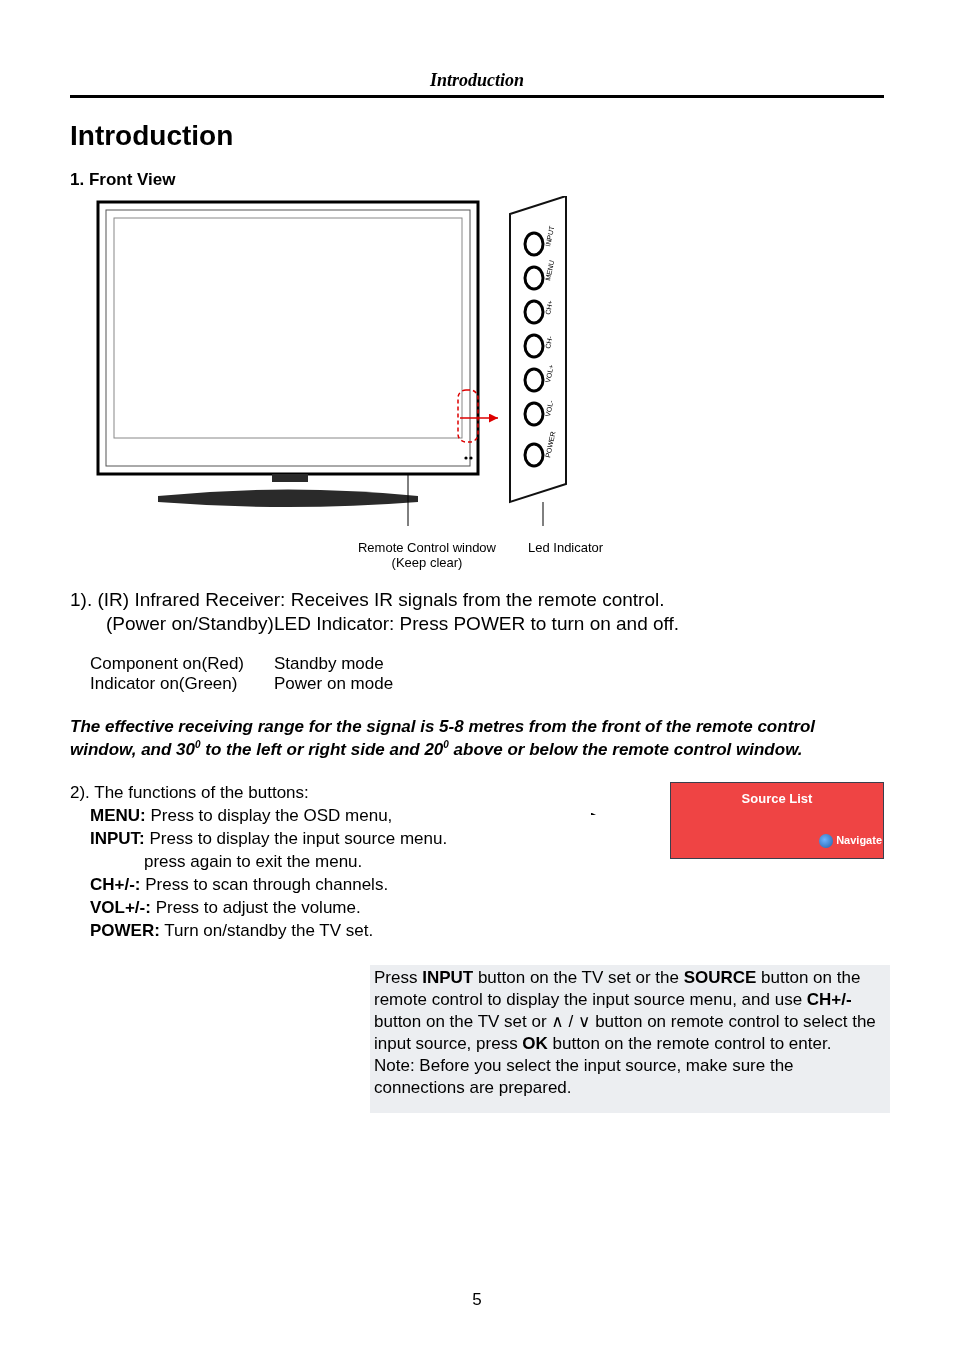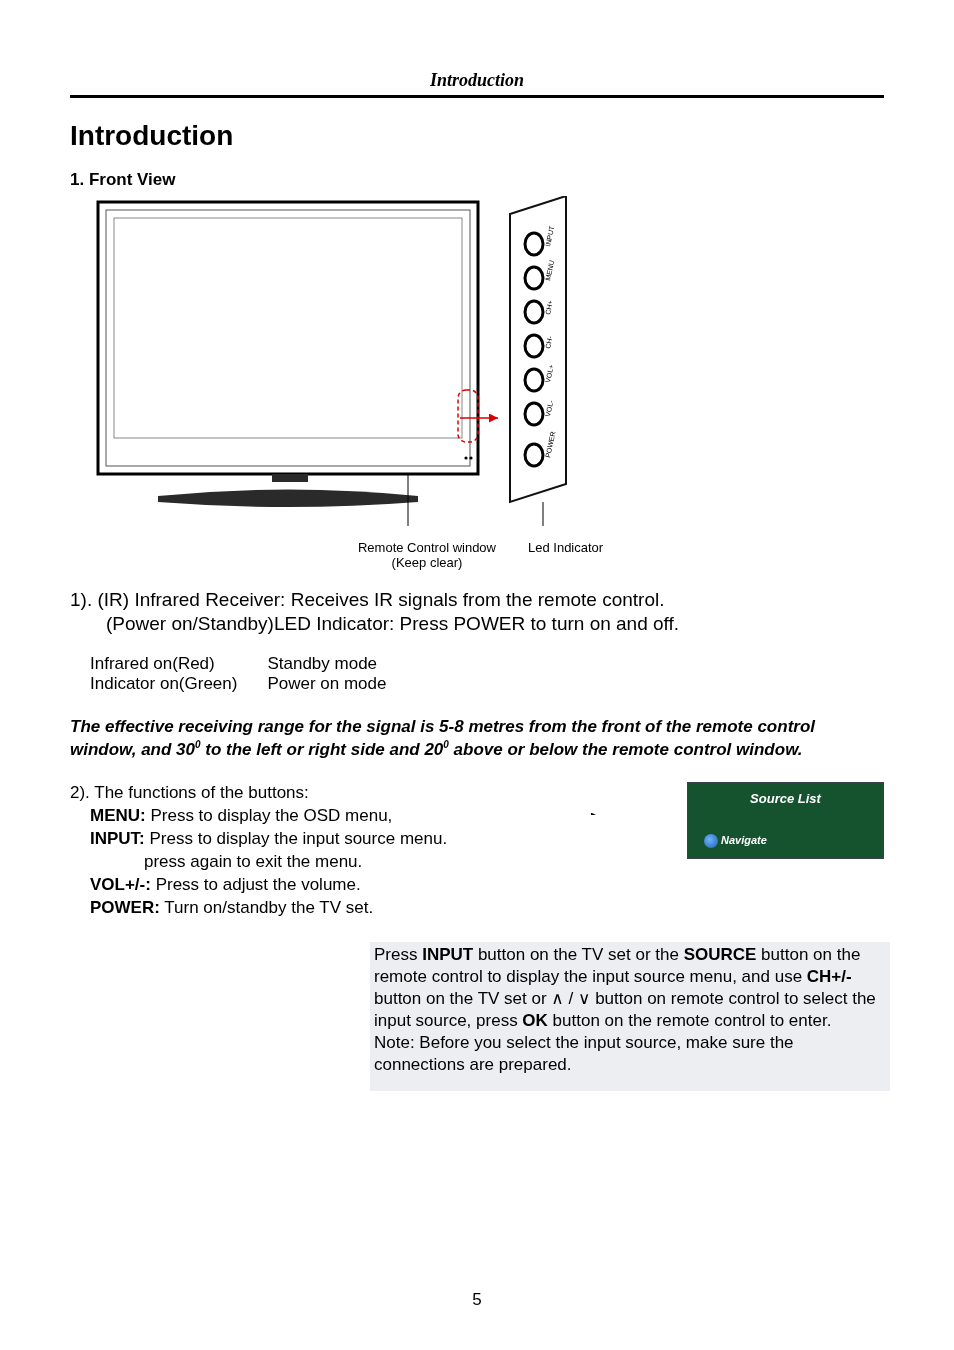--- a/index.html
+++ b/index.html
@@ -100,25 +100,24 @@
   .func-left .indent2 { margin-left: 20px; }
   .func-left .indent3 { margin-left: 74px; }
   .arrow-line {
     position: absolute;
     top: 31px;
     left: 430px;
     width: 100px;
     height: 2px;
   }
   .source-list-box {
-    width: 197px;
-    background: #14532d;
+    width: 214px;
+    background: #ef4444;
     border: 1px solid #3a3f4c;
     font-size: 12px;
-    font-style: italic;
   }
   .source-list-title {
     color: #fff;
     text-align: center;
     font-weight: bold;
     padding: 8px 0 6px;
     font-size: 13px;
   }
   .source-table {
     width: 222px;
@@ -132,22 +131,22 @@
     padding: 1px 6px;
     color: #111;
   }
   .source-table tr.sel td {
     background: #e7cf3c;
     color: #111;
     font-weight: bold;
   }
   .source-table tr.tv td { color: #0a6b2a; font-weight: bold; }
   .source-nav {
-    text-align: left;
-    padding: 22px 16px 10px;
+    text-align: right;
+    padding: 22px 1px 10px;
     color: #fff;
     font-weight: bold;
     font-size: 11px;
   }
   .nav-icon {
     display: inline-block;
     width: 14px; height: 14px;
     border-radius: 50%;
     background: radial-gradient(circle at 40% 40%, #6fb3ff, #1e5fa8);
     vertical-align: middle;
@@ -240,40 +239,41 @@
 </div>
 
 <div class="para1">
   <span>1). (IR) Infrared Receiver: Receives IR signals from the remote control.</span><br>
   <span class="indent">(Power on/Standby)LED Indicator: Press POWER to turn on and off.</span>
 </div>
 
 <table class="ind-table">
   <tbody>
       <tr>
-    <td>Infrared on(Red)</td>
+    <td>Component on(Red)</td>
     <td>Standby mode</td>
   </tr>
   <tr>
     <td>Indicator on(Green)</td>
     <td>Power on mode</td>
   </tr>
 </tbody>
   </table>
 
 <div class="note-range">
   The effective receiving range for the signal is 5-8 metres from the front of the remote control window, and 30<sup>0</sup> to the left or right side and 20<sup>0</sup> above or below the remote control window.
 </div>
 
 <div class="functions-row">
   <div class="func-left">
     <div>2). The functions of the buttons:</div>
     <div class="indent2"><b>MENU:</b><span> Press to display the OSD menu,</span></div>
     <div class="indent2"><b>INPUT:</b><span> Press to display the input source menu.</span></div>
     <div class="indent3">press again to exit the menu.</div>
+    <div class="indent2"><b>CH+/-:</b><span> Press to scan through channels.</span></div>
     <div class="indent2"><b>VOL+/-:</b><span> Press to adjust the volume.</span></div>
     <div class="indent2"><b>POWER:</b><span> Turn on/standby the TV set.</span></div>
     <svg class="arrow-line" width="110" height="10">
       <defs>
           <marker id="a2" markerWidth="8" markerHeight="8" refX="6" refY="3" orient="auto">
             <path d="M0,0 L6,3 L0,6 Z" fill="#000"></path>
           </marker>
         </defs>
       <line x1="0" y1="4" x2="100" y2="4" stroke="#000" stroke-width="1.5" marker-end="url(#a2)"></line>
     </svg>

